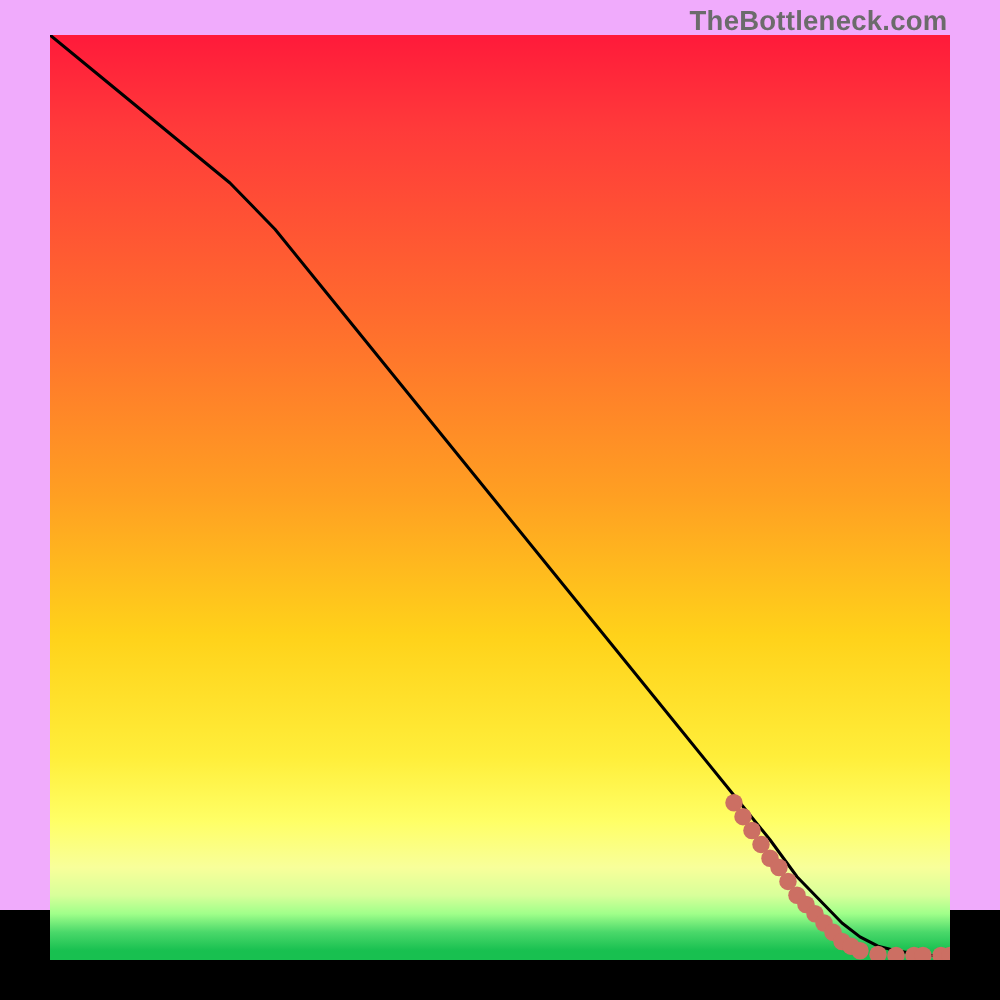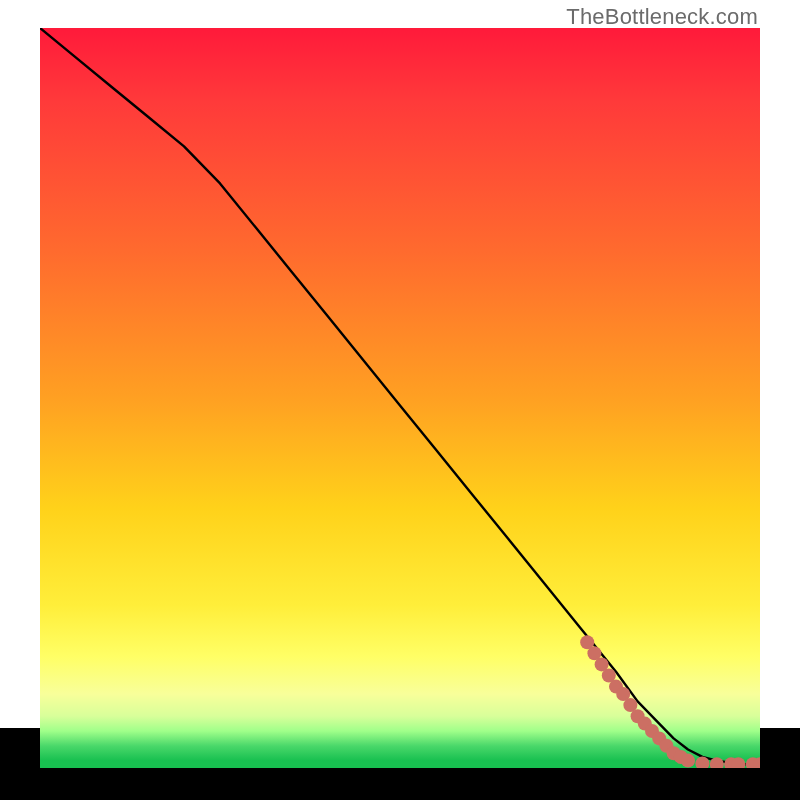--- a/index.html
+++ b/index.html
@@ -8,21 +8,22 @@
     width: 800px;
     height: 800px;
     background: #000;
     font-family: Arial, Helvetica, sans-serif;
     overflow: hidden;
   }
   .frame {
     position: relative;
     width: 800px;
     height: 728px;
-    background: #ffffff;
+    background: #f0abfc;
+    font-weight: bold;
   }
   .plot-area {
     position: absolute;
     left: 40px;
     top: 28px;
     width: 720px;
     height: 740px;
     
     background: linear-gradient(
       to bottom,

